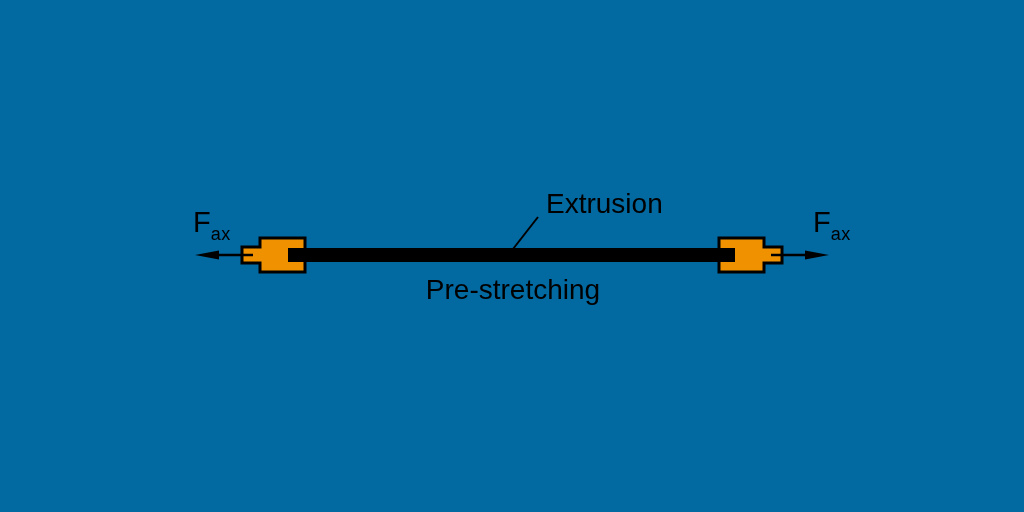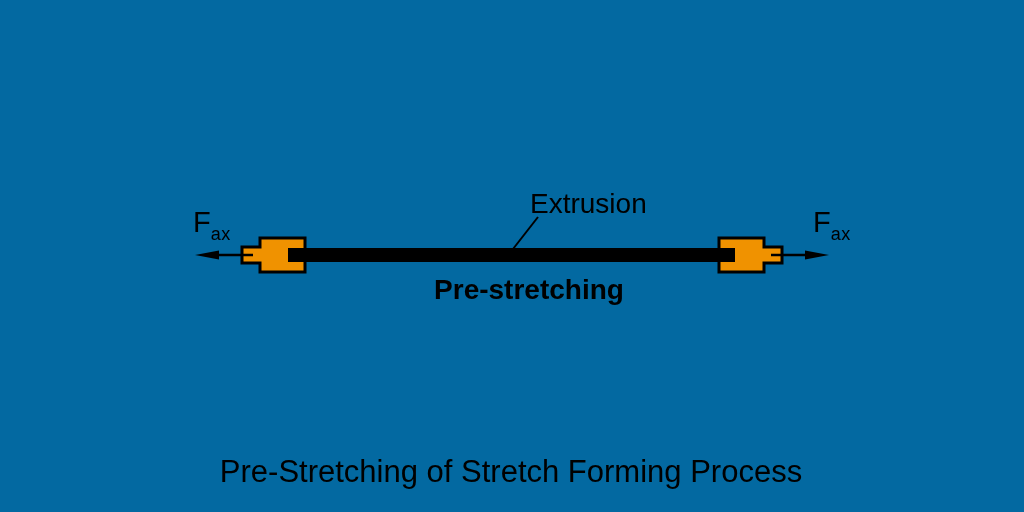--- a/index.html
+++ b/index.html
@@ -30,32 +30,32 @@
     font-size: 29px;
     font-weight: 400;
   }
   .force-label sub {
     font-size: 18px;
     line-height: 1;
     vertical-align: -8px;
     letter-spacing: 0.5px;
   }
   .extrusion-label {
-    left: 530px;
+    left: 546px;
     top: 190px;
     font-size: 28px;
     font-weight: 400;
   }
   .process-label {
-    left: 329px;
+    left: 313px;
     top: 276px;
     width: 400px;
     text-align: center;
     font-size: 28px;
-    font-weight: 700;
+    font-weight: 400;
   }
   .figure-title {
     left: 0px;
     top: 456px;
     width: 1022px;
     text-align: center;
     font-size: 31px;
     font-weight: 400;
   }
 </style>
@@ -90,15 +90,14 @@
   </div>
 
   <div class="label force-label" style="left:813px; top:208px;">
     <span>F</span><sub>ax</sub>
   </div>
 
   <div class="label extrusion-label">Extrusion</div>
 
   <div class="label process-label">Pre-stretching</div>
 
-  <div class="label figure-title">Pre-Stretching of Stretch Forming Process</div>
 
 </div>
 
 </body></html>

